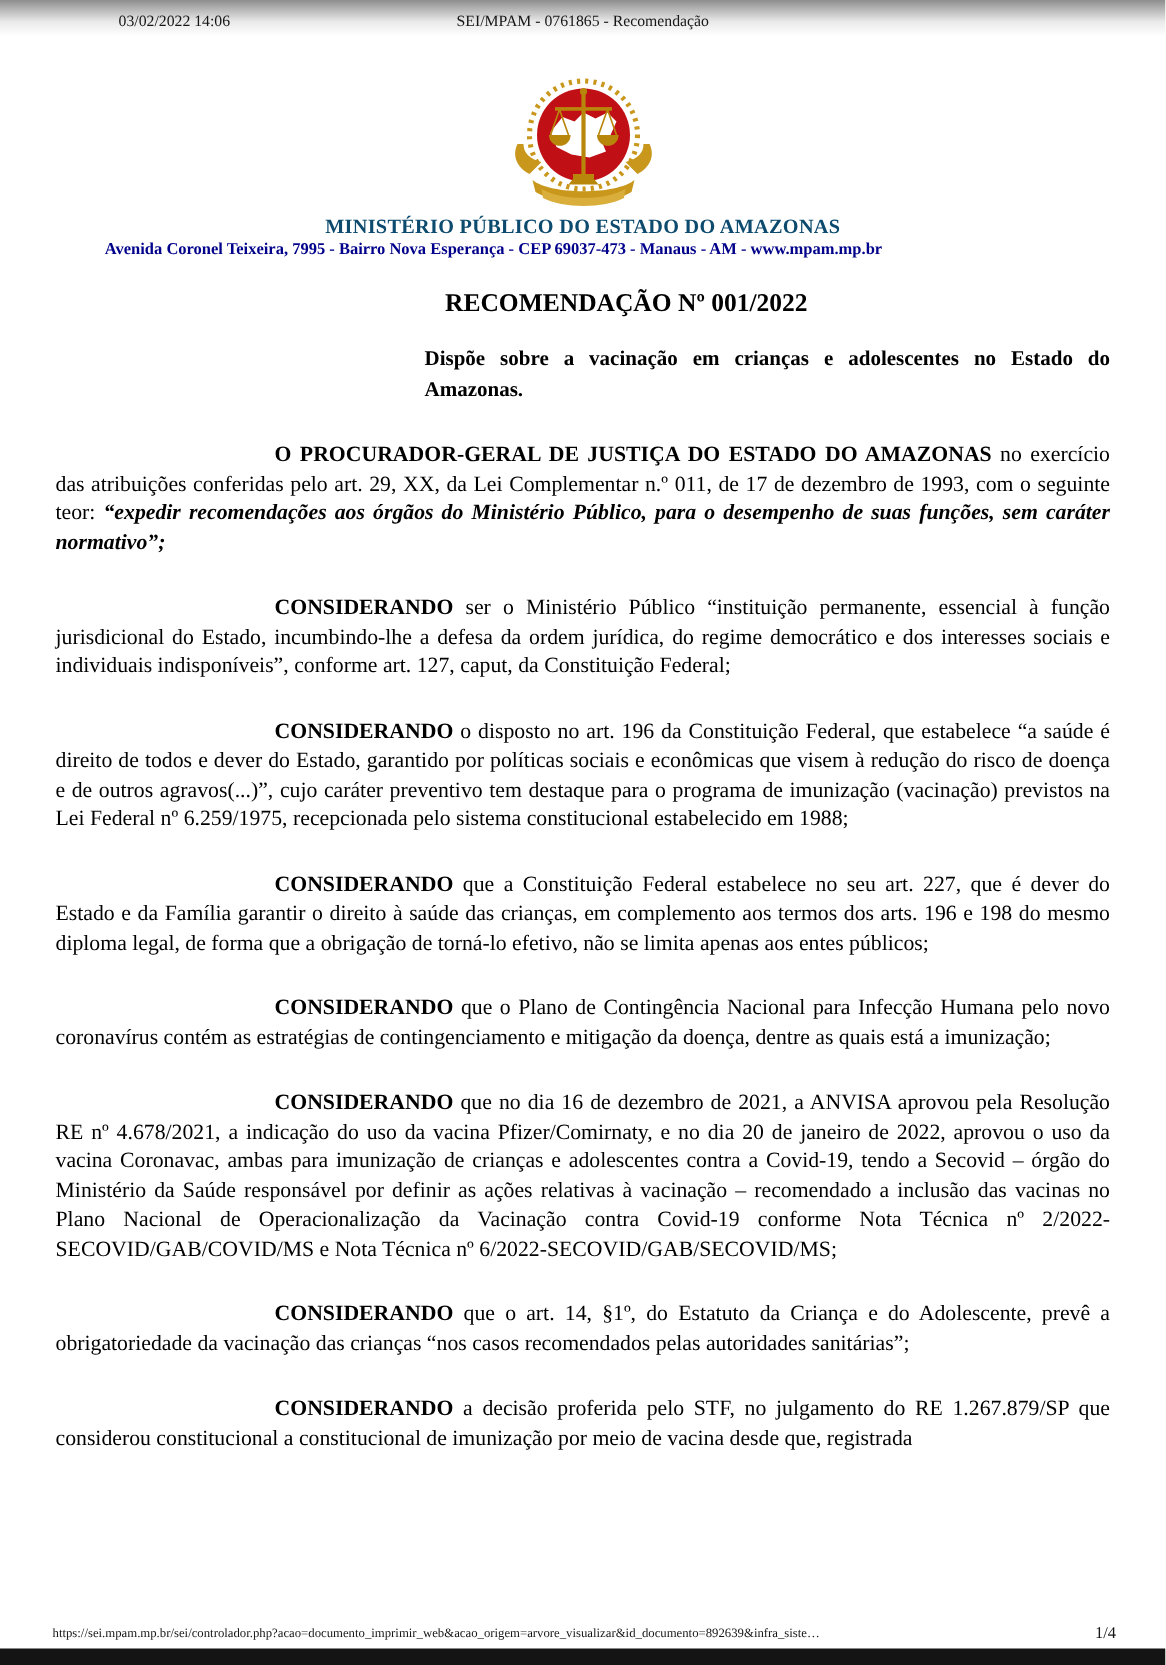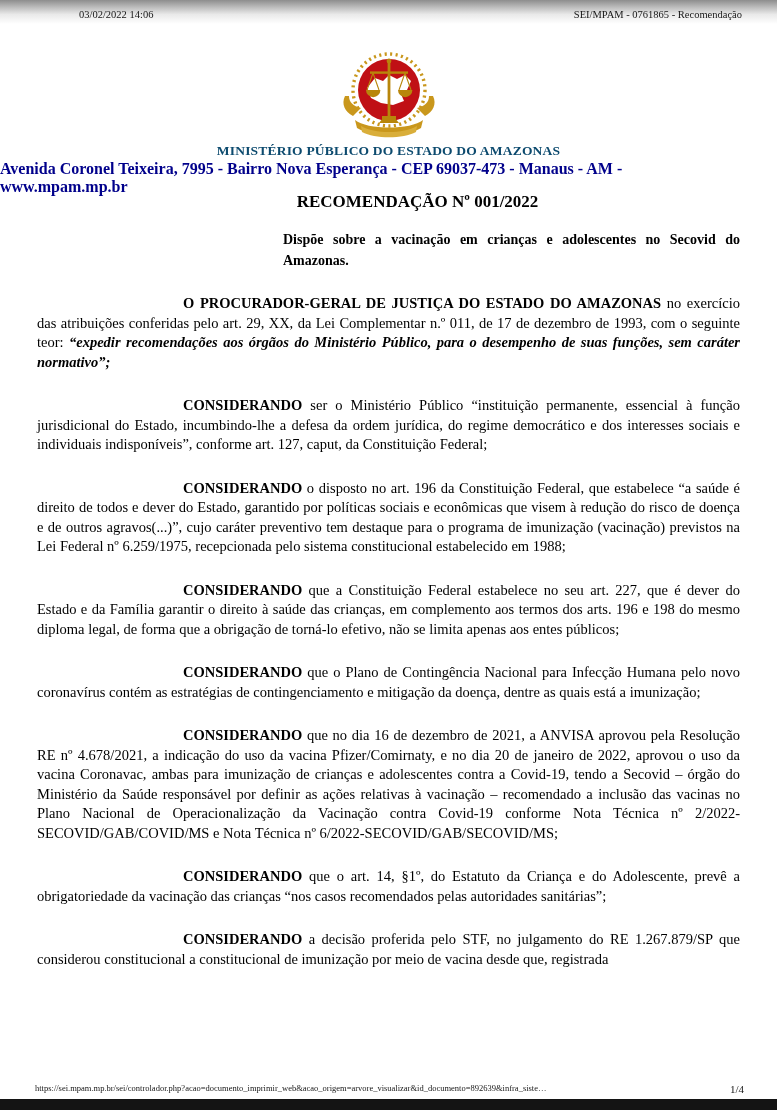--- a/index.html
+++ b/index.html
@@ -17,34 +17,34 @@
   }
   .bottom-bar {
     position: absolute; bottom: 0; left: 0; width: 777px; height: 11px;
     background: #141414;
   }
   .print-header {
     position: absolute; top: 9px; left: 35px; right: 35px;
     font-size: 10.5px; color: #161616;
   }
   .print-header .datetime { position: absolute; left: 0; top: 0; margin-left: 44px; }
-  .print-header .docref { position: absolute; left: 0; right: 0; top: 0; text-align: right; }
+  .print-header .docref { position: absolute; left: 0; right: 0; top: 0; text-align: center; }
 
   .logo-wrap {
     position: absolute; top: 50px; left: 0; width: 777px;
     display: flex; justify-content: center;
   }
   .letterhead-name {
     position: absolute; top: 143px; left: 0; width: 777px;
     text-align: center; font-weight: bold; font-size: 13.5px;
     color: #0c4a6e; letter-spacing: .2px;
   }
   .letterhead-address {
     position: absolute; top: 160px; left: 0; width: 658px;
-    font-weight: bold; font-size: 16px;
+    text-align: center; font-weight: bold; font-size: 11px;
     color: #00008B;
   }
   .doc-title {
     position: absolute; top: 192px; left: 0; width: 777px;
     text-align: center; font-weight: bold; font-size: 17px;
     color: #000;
     padding-left: 29px;
   }
   .epigraph {
     position: absolute; top: 229px; left: 283px; width: 457px;
@@ -109,21 +109,21 @@
       </g>
     </svg>
   </span>
 </div>
 
 <div class="letterhead-name">MINISTÉRIO PÚBLICO DO ESTADO DO AMAZONAS</div>
 <div class="letterhead-address">Avenida Coronel Teixeira, 7995 - Bairro Nova Esperança - CEP 69037-473 - Manaus - AM - www.mpam.mp.br</div>
 
 <div class="doc-title">RECOMENDAÇÃO Nº 001/2022</div>
 
-<div class="epigraph">Dispõe sobre a vacinação em crianças e adolescentes no Secovid do Amazonas.</div>
+<div class="epigraph">Dispõe sobre a vacinação em crianças e adolescentes no Estado do Amazonas.</div>
 
 <div class="body-text">
   <p><span class="lead">O PROCURADOR-GERAL DE JUSTIÇA DO ESTADO DO AMAZONAS</span><span> no exercício das atribuições conferidas pelo art. 29, XX, da Lei Complementar n.º 011, de 17 de dezembro de 1993, com o seguinte teor: </span><span class="tail">“expedir recomendações aos órgãos do Ministério Público, para o desempenho de suas funções, sem caráter normativo”;</span></p>
 
   <p><span class="lead">CONSIDERANDO</span><span> ser o Ministério Público “instituição permanente, essencial à função jurisdicional do Estado, incumbindo-lhe a defesa da ordem jurídica, do regime democrático e dos interesses sociais e individuais indisponíveis”, conforme art. 127, caput, da Constituição Federal;</span></p>
 
   <p><span class="lead">CONSIDERANDO</span><span> o disposto no art. 196 da Constituição Federal, que estabelece “a saúde é direito de todos e dever do Estado, garantido por políticas sociais e econômicas que visem à redução do risco de doença e de outros agravos(...)”, cujo caráter preventivo tem destaque para o programa de imunização (vacinação) previstos na Lei Federal nº 6.259/1975, recepcionada pelo sistema constitucional estabelecido em 1988;</span></p>
 
   <p><span class="lead">CONSIDERANDO</span><span> que a Constituição Federal estabelece no seu art. 227, que é dever do Estado e da Família garantir o direito à saúde das crianças, em complemento aos termos dos arts. 196 e 198 do mesmo diploma legal, de forma que a obrigação de torná-lo efetivo, não se limita apenas aos entes públicos;</span></p>
 

